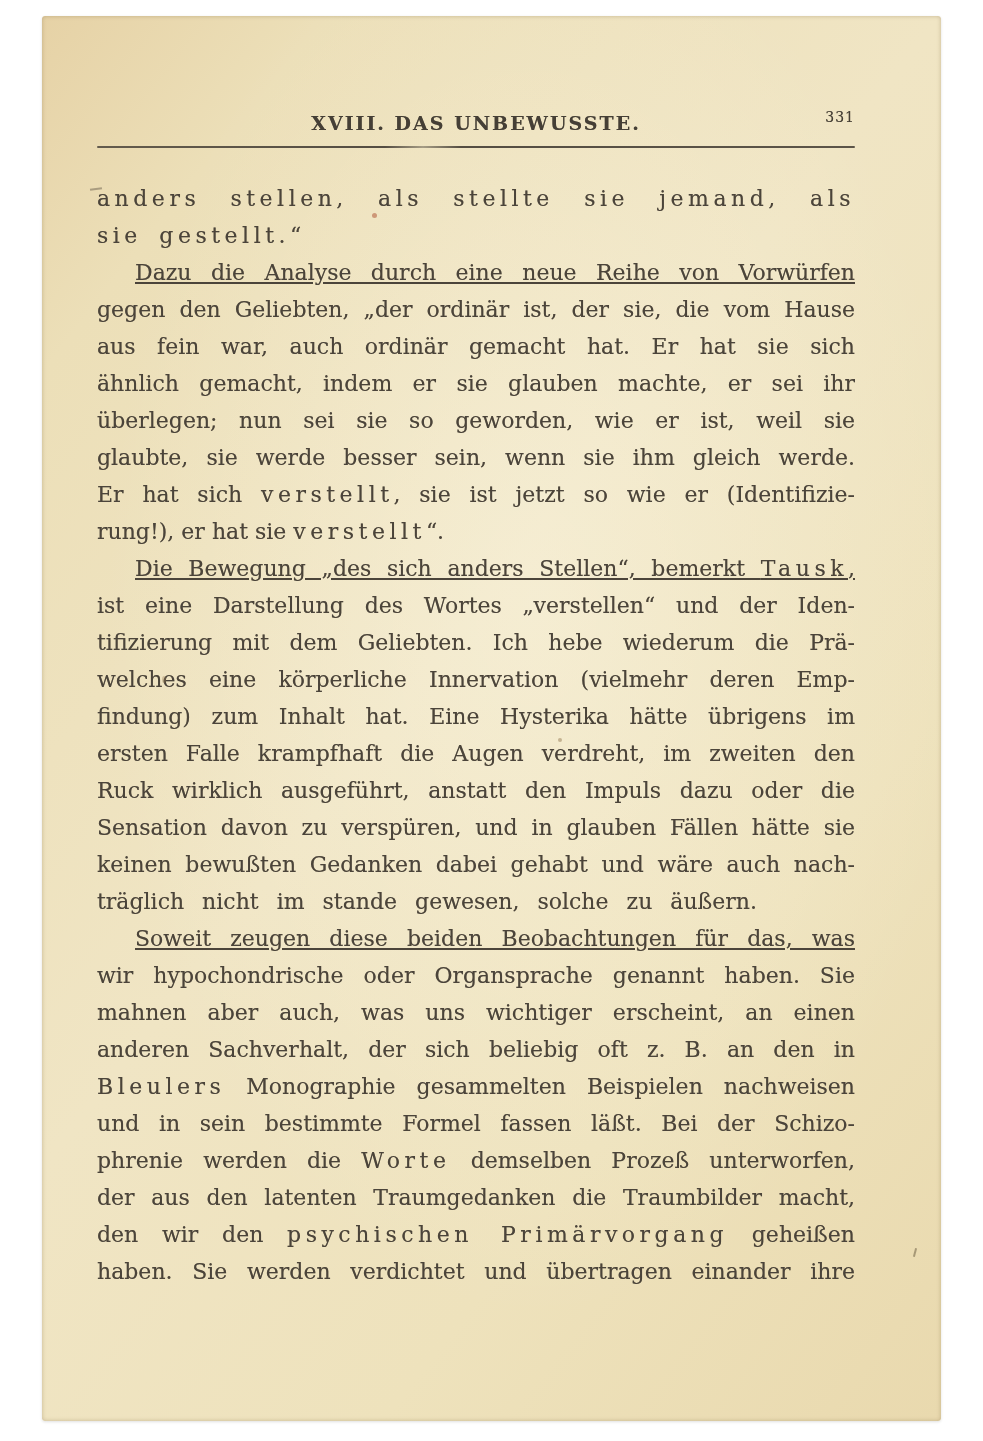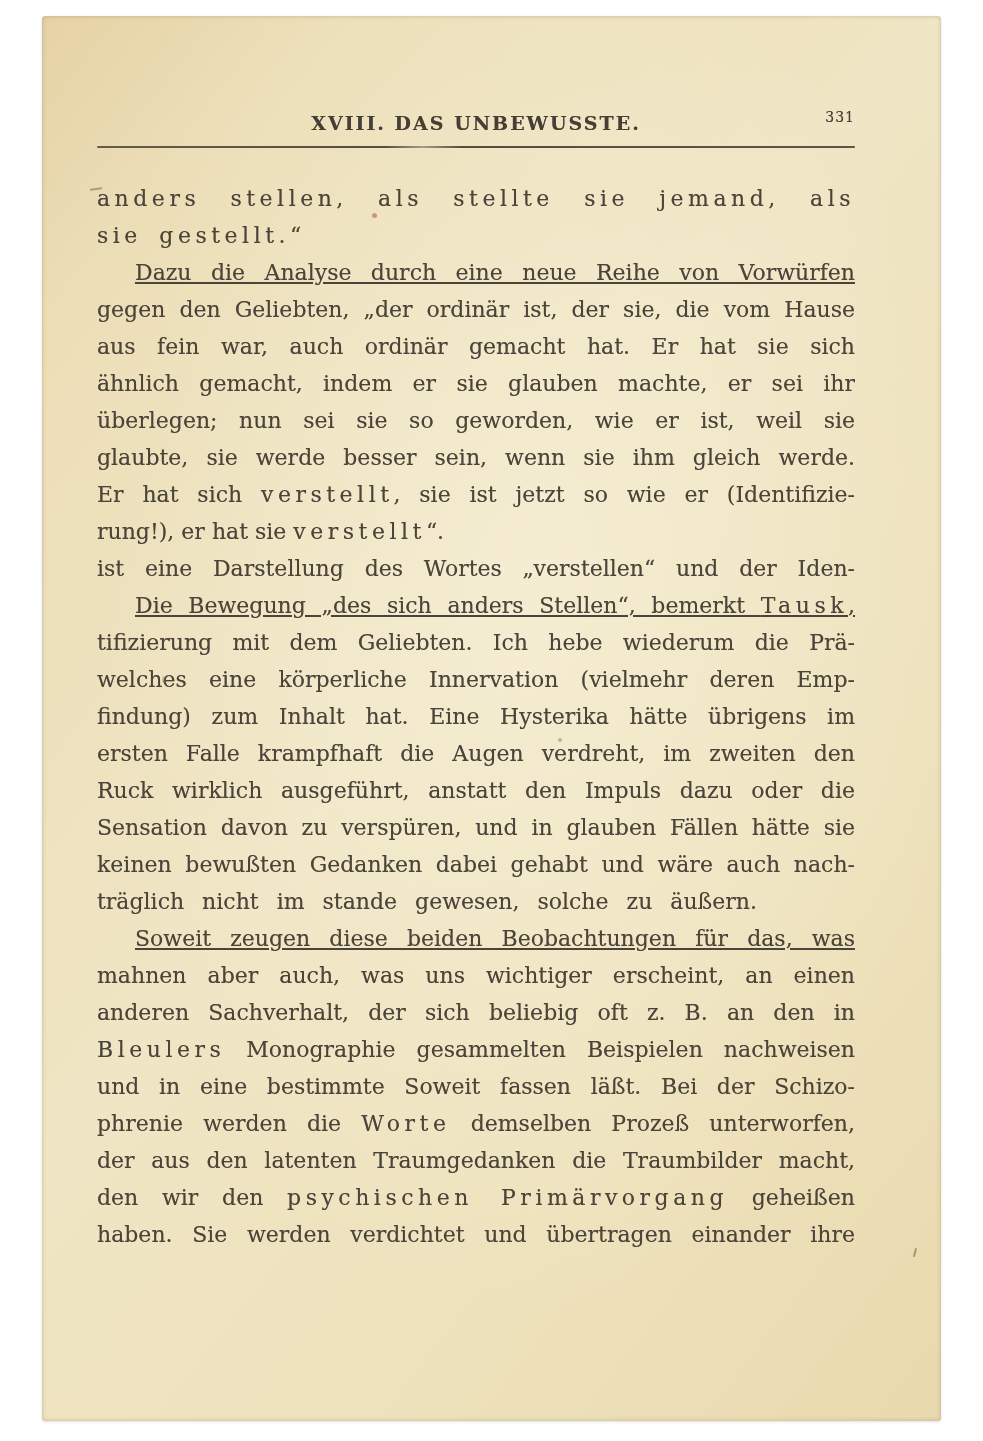--- a/index.html
+++ b/index.html
@@ -121,35 +121,36 @@
       <div class="line all-sperr"><span>anders stellen, als stellte sie jemand, als würde</span></div>
       <div class="line no-just all-sperr"><span>sie gestellt.“</span></div>
       <div class="line indent"><span>Dazu die Analyse durch eine neue Reihe von Vorwürfen</span></div>
       <div class="line"><span>gegen den Geliebten, „der ordinär ist, der sie, die vom Hause</span></div>
       <div class="line"><span>aus fein war, auch ordinär gemacht hat. Er hat sie sich</span></div>
       <div class="line"><span>ähnlich gemacht, indem er sie glauben machte, er sei ihr</span></div>
       <div class="line"><span>überlegen; nun sei sie so geworden, wie er ist, weil sie</span></div>
       <div class="line"><span>glaubte, sie werde besser sein, wenn sie ihm gleich werde.</span></div>
       <div class="line"><span>Er hat sich </span><span class="sperr">verstellt</span><span>, sie ist jetzt so wie er (Identifizie-</span></div>
       <div class="line no-just"><span>rung!), er hat sie </span><span class="sperr">verstellt</span><span>“.</span></div>
+      <div class="line indent"><span>Die Bewegung „des sich anders Stellen“, bemerkt </span><span class="sperr">Tausk</span><span>,</span></div>
       <div class="line"><span>ist eine Darstellung des Wortes „verstellen“ und der Iden-</span></div>
-      <div class="line indent"><span>Die Bewegung „des sich anders Stellen“, bemerkt </span><span class="sperr">Tausk</span><span>,</span></div>
       <div class="line"><span>tifizierung mit dem Geliebten. Ich hebe wiederum die Prä-</span></div>
       <div class="line"><span>welches eine körperliche Innervation (vielmehr deren Emp-</span></div>
       <div class="line"><span>findung) zum Inhalt hat. Eine Hysterika hätte übrigens im</span></div>
       <div class="line"><span>ersten Falle krampfhaft die Augen verdreht, im zweiten den</span></div>
       <div class="line"><span>Ruck wirklich ausgeführt, anstatt den Impuls dazu oder die</span></div>
       <div class="line"><span>Sensation davon zu verspüren, und in glauben Fällen hätte sie</span></div>
       <div class="line"><span>keinen bewußten Gedanken dabei gehabt und wäre auch nach-</span></div>
       <div class="line no-just wide-words"><span>träglich nicht im stande gewesen, solche zu äußern.</span></div>
       <div class="line indent"><span>Soweit zeugen diese beiden Beobachtungen für das, was</span></div>
+      <div class="line"><span>wir hypochondrische oder Organsprache genannt haben. Sie</span></div>
       <div class="line"><span>mahnen aber auch, was uns wichtiger erscheint, an einen</span></div>
       <div class="line"><span>anderen Sachverhalt, der sich beliebig oft z. B. an den in</span></div>
       <div class="line"><span class="sperr">Bleulers</span><span> Monographie gesammelten Beispielen nachweisen</span></div>
-      <div class="line"><span>und in eine bestimmte Soweit fassen läßt. Bei der Schizo-</span></div>
+      <div class="line"><span>und in sein bestimmte Formel fassen läßt. Bei der Schizo-</span></div>
       <div class="line"><span>phrenie werden die </span><span class="sperr">Worte</span><span> demselben Prozeß unterworfen,</span></div>
       <div class="line"><span>der aus den latenten Traumgedanken die Traumbilder macht,</span></div>
       <div class="line"><span>den wir den </span><span class="sperr">psychischen Primärvorgang</span><span> geheißen</span></div>
       <div class="line"><span>haben. Sie werden verdichtet und übertragen einander ihre</span></div>
     </div>
 
   <div class="speck-dash" style="left:48px; top:172px; width:12px; height:2px; background:rgba(90,80,65,0.45); transform:rotate(-8deg);"></div>
   <div class="speck" style="left:330px; top:197px; width:5px; height:5px; background:rgba(176,88,58,0.55);"></div>
   <div class="speck" style="left:516px; top:722px; width:4px; height:4px; background:rgba(140,110,70,0.45);"></div>
   <div class="speck" style="left:120px; top:660px; width:4px; height:7px; background:rgba(150,120,80,0.35);"></div>

